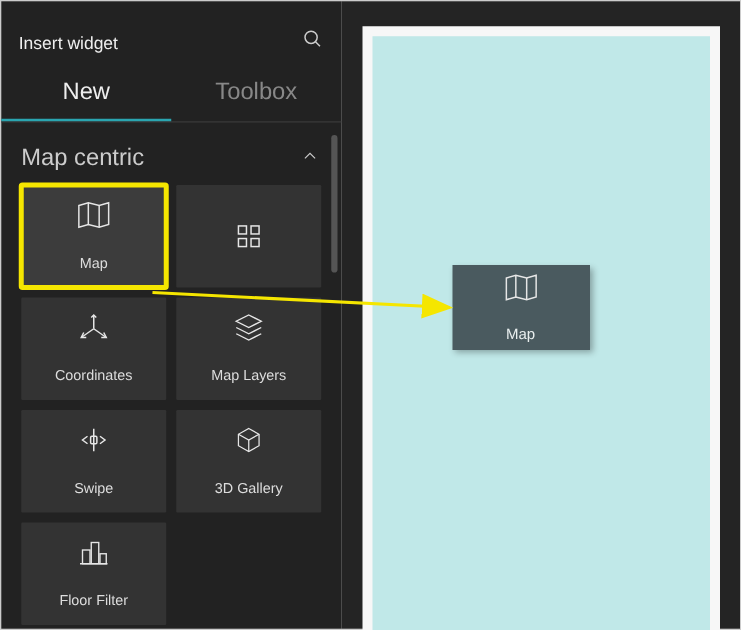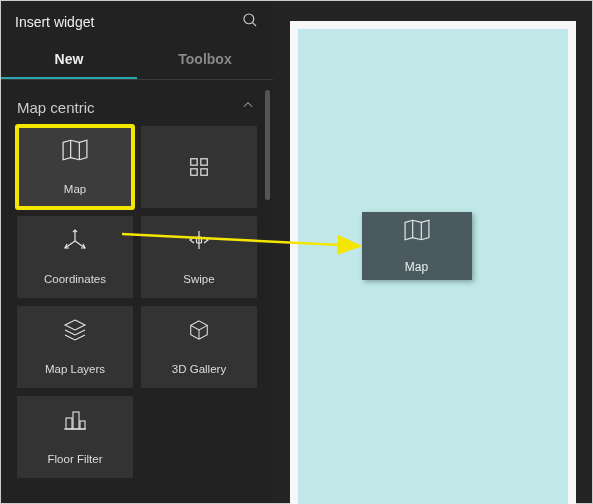--- a/index.html
+++ b/index.html
@@ -23,40 +23,40 @@
       color: #ddd;
       display: flex;
       flex-direction: column;
       flex-shrink: 0;
     }
     .sidebar-header {
       display: flex;
       justify-content: space-between;
       align-items: center;
       padding: 10px 14px 8px 14px;
+      margin-top: 11px;
     }
     .sidebar-title {
       font-size: 14px;
       color: #eee;
       font-weight: 400;
     }
     .search-icon { color: #ccc; }
     .tabs {
       display: flex;
       border-bottom: 1px solid #3a3a3a;
     }
     .tab {
       flex: 1;
       text-align: center;
       padding: 10px 0 10px 0;
-      font-size: 14px;
+      font-size: 19px;
       color: #888;
       cursor: pointer;
       border-bottom: 2px solid transparent;
-      font-weight: bold;
     }
     .tab.active {
       color: #eee;
       border-bottom: 2px solid #2aa5b0;
     }
     .scroll-area {
       flex: 1;
       overflow: hidden;
       position: relative;
     }
@@ -70,21 +70,21 @@
       border-radius: 3px;
     }
     .section-header {
       display: flex;
       justify-content: space-between;
       align-items: center;
       padding: 18px 18px 10px 16px;
       cursor: pointer;
     }
     .section-title {
-      font-size: 15px;
+      font-size: 19px;
       color: #ccc;
     }
     .chevron { color: #ccc; }
     .widget-grid {
       display: grid;
       grid-template-columns: 1fr 1fr;
       gap: 8px;
       padding: 0 16px 16px 16px;
     }
     .widget-tile {
@@ -219,39 +219,39 @@
                 <polyline points="4,15 2,19 6,19"></polyline>
                 <polyline points="20,15 22,19 18,19"></polyline>
               </svg>
           </div>
           <div class="widget-label">Coordinates</div>
         </div>
 
 
         <div class="widget-tile">
           <div class="widget-icon">
+            <svg width="24" height="22" viewBox="0 0 24 22" fill="none" stroke="currentColor" stroke-width="1.1">
+                <polygon points="12,1 22,6 12,11 2,6"></polygon>
+                <polyline points="2,11 12,16 22,11"></polyline>
+                <polyline points="2,16 12,21 22,16"></polyline>
+              </svg>
+          </div>
+          <div class="widget-label">Map Layers</div>
+        </div>
+
+        <div class="widget-tile">
+          <div class="widget-icon">
             <svg width="24" height="20" viewBox="0 0 24 20" fill="none" stroke="currentColor" stroke-width="1.2">
                 <line x1="12" y1="1" x2="12" y2="19"></line>
                 <polyline points="7,7 3,10 7,13"></polyline>
                 <polyline points="17,7 21,10 17,13"></polyline>
                 <rect x="9.5" y="7" width="5" height="6" rx="1"></rect>
               </svg>
           </div>
           <div class="widget-label">Swipe</div>
-        </div>
-
-        <div class="widget-tile">
-          <div class="widget-icon">
-            <svg width="24" height="22" viewBox="0 0 24 22" fill="none" stroke="currentColor" stroke-width="1.1">
-                <polygon points="12,1 22,6 12,11 2,6"></polygon>
-                <polyline points="2,11 12,16 22,11"></polyline>
-                <polyline points="2,16 12,21 22,16"></polyline>
-              </svg>
-          </div>
-          <div class="widget-label">Map Layers</div>
         </div>
 
         <div class="widget-tile">
           <div class="widget-icon">
             <svg width="22" height="22" viewBox="0 0 24 24" fill="none" stroke="currentColor" stroke-width="1.1">
                 <polygon points="12,2 21,7 21,17 12,22 3,17 3,7"></polygon>
                 <polyline points="3,7 12,12 21,7"></polyline>
                 <line x1="12" y1="12" x2="12" y2="22"></line>
               </svg>
           </div>

